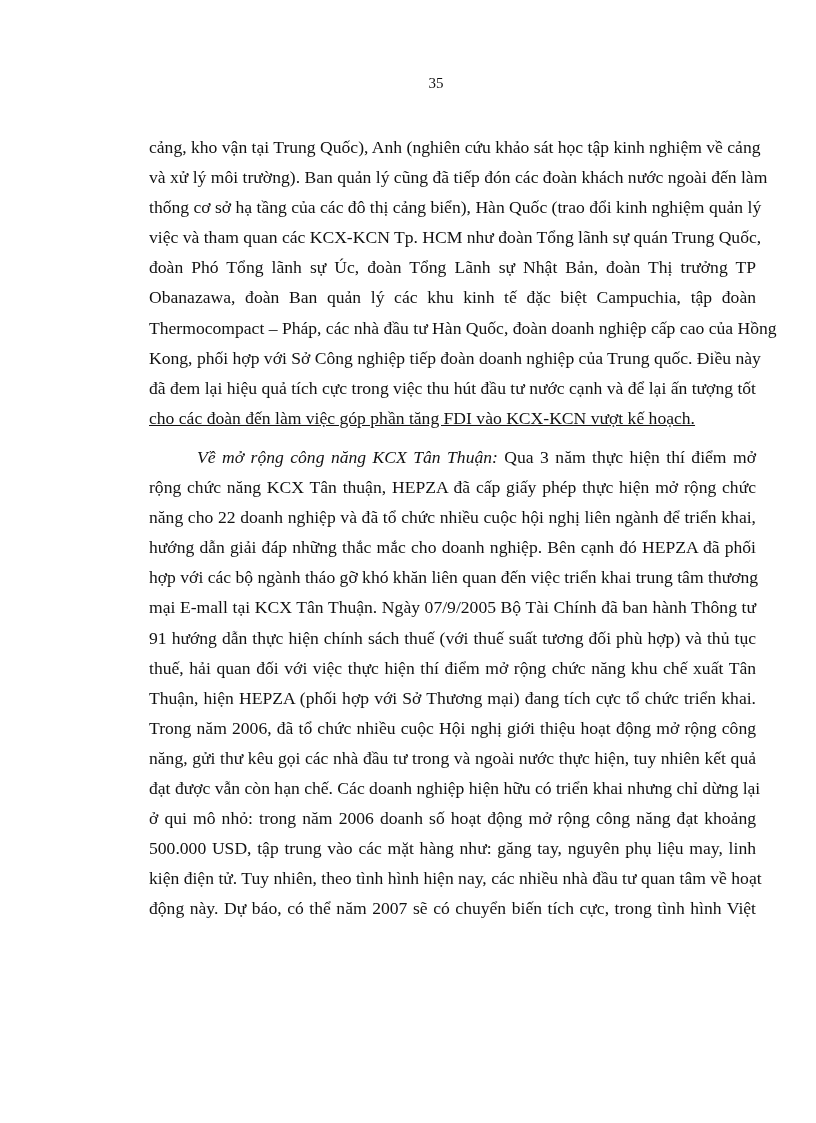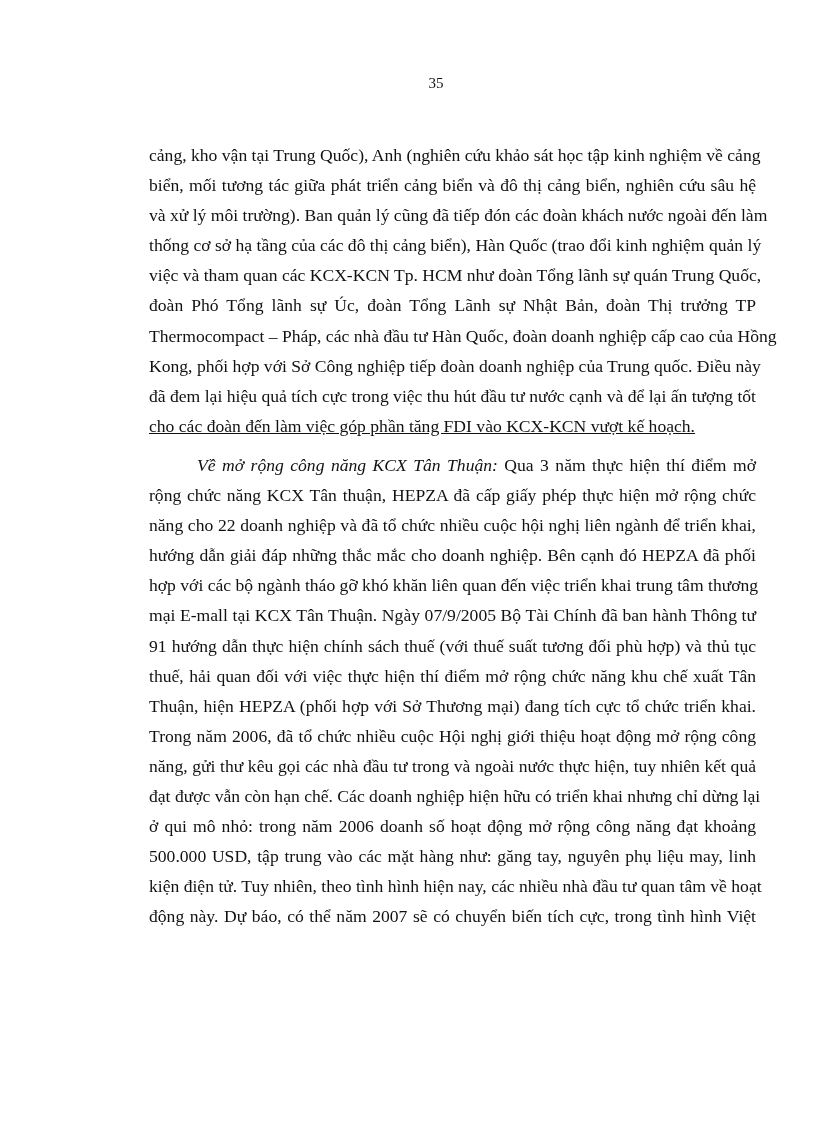--- a/index.html
+++ b/index.html
@@ -8,46 +8,46 @@
     position: absolute; left: 0; top: 0; width: 816px; height: 1123px;
     background: #ffffff; color: #111111;
     font-family: "Liberation Serif", "DejaVu Serif", serif;
     margin-left: 28px;
   }
   .page-number {
     position: absolute; top: 74px; left: 0; width: 816px;
     text-align: center; font-size: 15px; line-height: 18px;
   }
   .body {
-    position: absolute; left: 121px; top: 140px; width: 607px;
+    position: absolute; left: 121px; top: 132px; width: 607px;
   }
   .line {
     display: block; height: 30.1px; line-height: 30.1px;
     font-size: 17.6px; white-space: nowrap;
     text-align: justify; text-align-last: justify;
   }
   .line.last { text-align-last: left; text-decoration: underline; }
   .gap { height: 9px; }
   .indent { padding-left: 48px; }
   .bi { font-weight: normal; font-style: italic; }
 </style>
 </head>
 <body>
 
 <div class="page">
   <div class="page-number">35</div>
 
   <div class="body">
     <div>
       <span class="line">cảng, kho vận tại Trung Quốc), Anh (nghiên cứu khảo sát học tập kinh nghiệm về cảng</span>
-      <span class="line">biển, mối tương tác giữa phát triển cảng biển và đô thị cảng biển, nghiên cứu sâu hệ</span>
       <span class="line">và xử lý môi trường). Ban quản lý cũng đã tiếp đón các đoàn khách nước ngoài đến làm</span>
       <span class="line">thống cơ sở hạ tầng của các đô thị cảng biển), Hàn Quốc (trao đổi kinh nghiệm quản lý</span>
       <span class="line">việc và tham quan các KCX-KCN Tp. HCM như đoàn Tổng lãnh sự quán Trung Quốc,</span>
       <span class="line">đoàn Phó Tổng lãnh sự Úc, đoàn Tổng Lãnh sự Nhật Bản, đoàn Thị trưởng TP</span>
+      <span class="line">Obanazawa, đoàn Ban quản lý các khu kinh tế đặc biệt Campuchia, tập đoàn</span>
       <span class="line">Thermocompact – Pháp, các nhà đầu tư  Hàn Quốc, đoàn doanh nghiệp cấp cao của Hồng</span>
       <span class="line">Kong, phối hợp với Sở Công nghiệp tiếp đoàn doanh nghiệp của Trung quốc. Điều này</span>
       <span class="line">đã đem lại hiệu quả tích cực trong việc thu hút đầu tư nước cạnh và để lại ấn tượng tốt</span>
       <span class="line last">cho các đoàn đến làm việc góp phần tăng FDI vào KCX-KCN vượt kế hoạch.</span>
     </div>
 
     <div class="gap"></div>
 
     <div>
       <span class="line indent"><span class="bi">Về mở rộng công năng KCX Tân Thuận:</span><span> Qua 3 năm thực hiện thí điểm mở</span></span>

